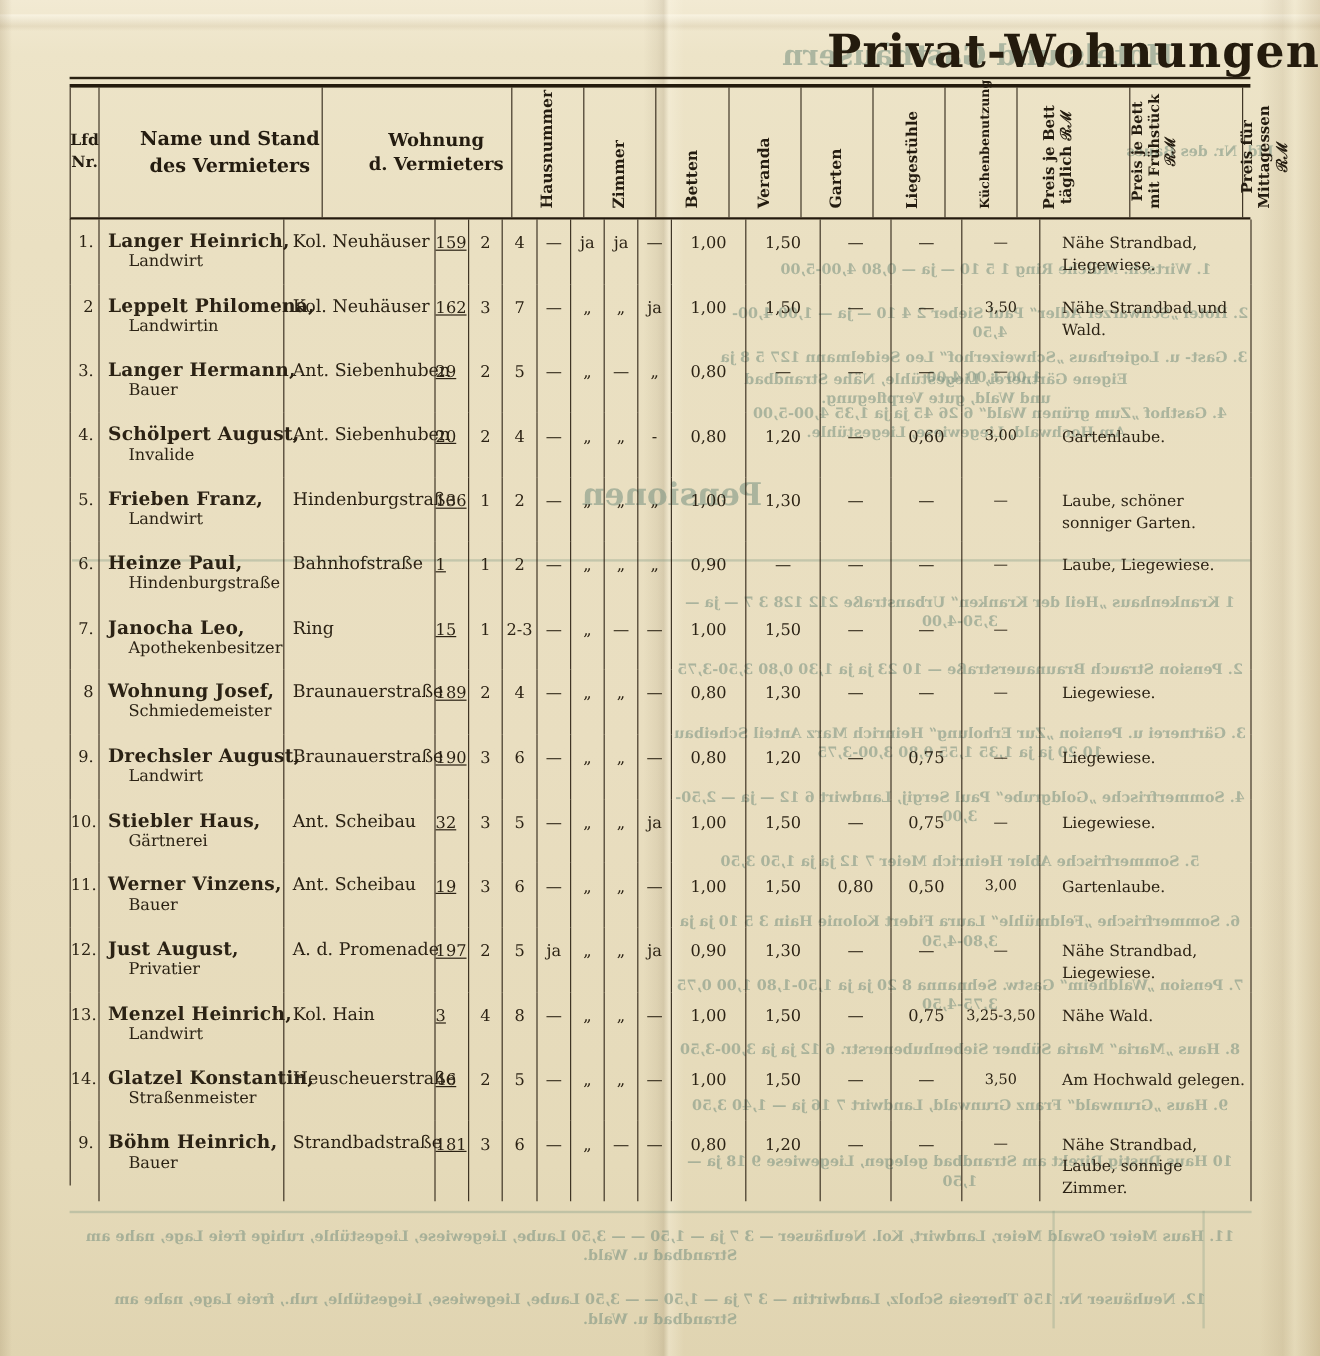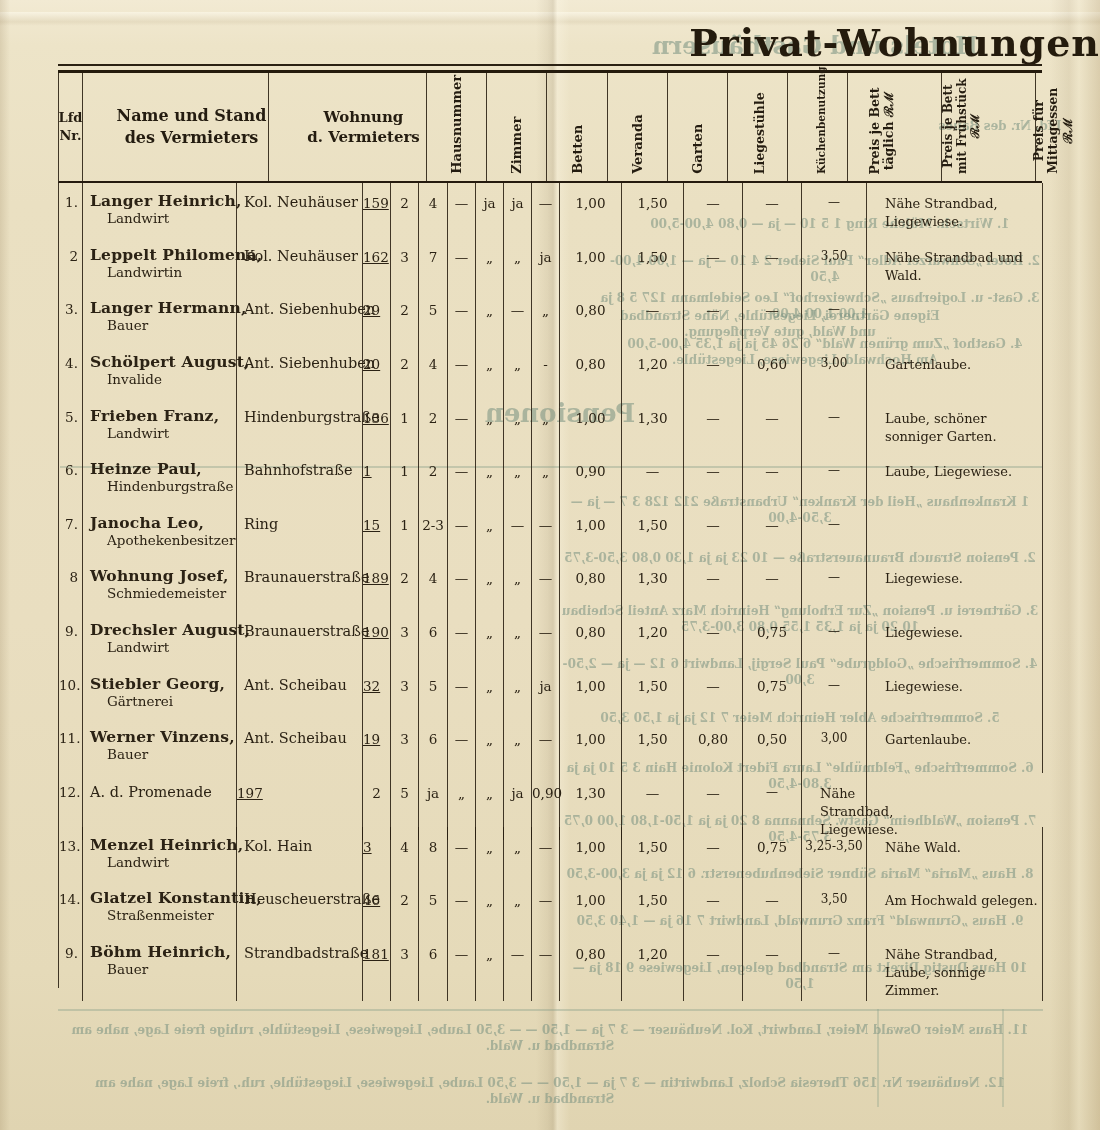--- a/index.html
+++ b/index.html
@@ -342,21 +342,21 @@
           <div class="td c-preis_taeglich">0,80</div>
           <div class="td c-preis_fruehstueck">1,20</div>
           <div class="td c-preis_mittag">—</div>
           <div class="td c-preis_abend">0,75</div>
           <div class="td c-volle_pension">—</div>
           <div class="td c-bemerkungen">Liegewiese.</div>
         </div>
         <div class="tr">
           <div class="td c-nr">10.</div>
           <div class="td c-name">
-            <div class="nm-main">Stiebler Georg,</div>
+            <div class="nm-main">Stiebler Haus,</div>
             <div class="nm-sub">Gärtnerei</div>
           </div>
           <div class="td c-wohnung">Ant. Scheibau</div>
           <div class="td c-hausnummer">32</div>
           <div class="td c-zimmer">3</div>
           <div class="td c-betten">5</div>
           <div class="td c-veranda">—</div>
           <div class="td c-garten">„</div>
           <div class="td c-liegestuehle">„</div>
           <div class="td c-kueche">ja</div>
@@ -383,20 +383,24 @@
           <div class="td c-kueche">—</div>
           <div class="td c-preis_taeglich">1,00</div>
           <div class="td c-preis_fruehstueck">1,50</div>
           <div class="td c-preis_mittag">0,80</div>
           <div class="td c-preis_abend">0,50</div>
           <div class="td c-volle_pension">3,00</div>
           <div class="td c-bemerkungen">Gartenlaube.</div>
         </div>
         <div class="tr">
           <div class="td c-nr">12.</div>
+          <div class="td c-name">
+            <div class="nm-main">Just August,</div>
+            <div class="nm-sub">Privatier</div>
+          </div>
           <div class="td c-wohnung">A. d. Promenade</div>
           <div class="td c-hausnummer">197</div>
           <div class="td c-zimmer">2</div>
           <div class="td c-betten">5</div>
           <div class="td c-veranda">ja</div>
           <div class="td c-garten">„</div>
           <div class="td c-liegestuehle">„</div>
           <div class="td c-kueche">ja</div>
           <div class="td c-preis_taeglich">0,90</div>
           <div class="td c-preis_fruehstueck">1,30</div>

